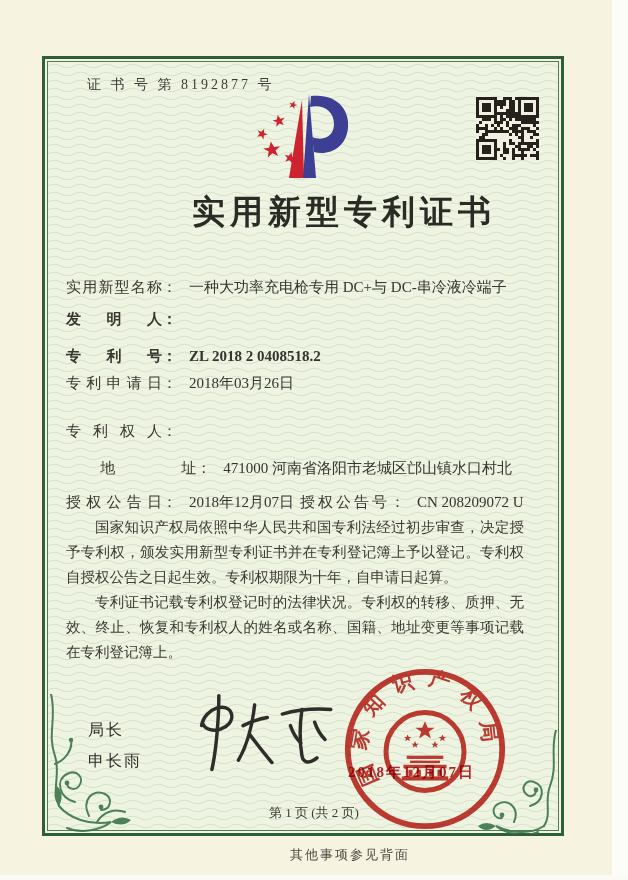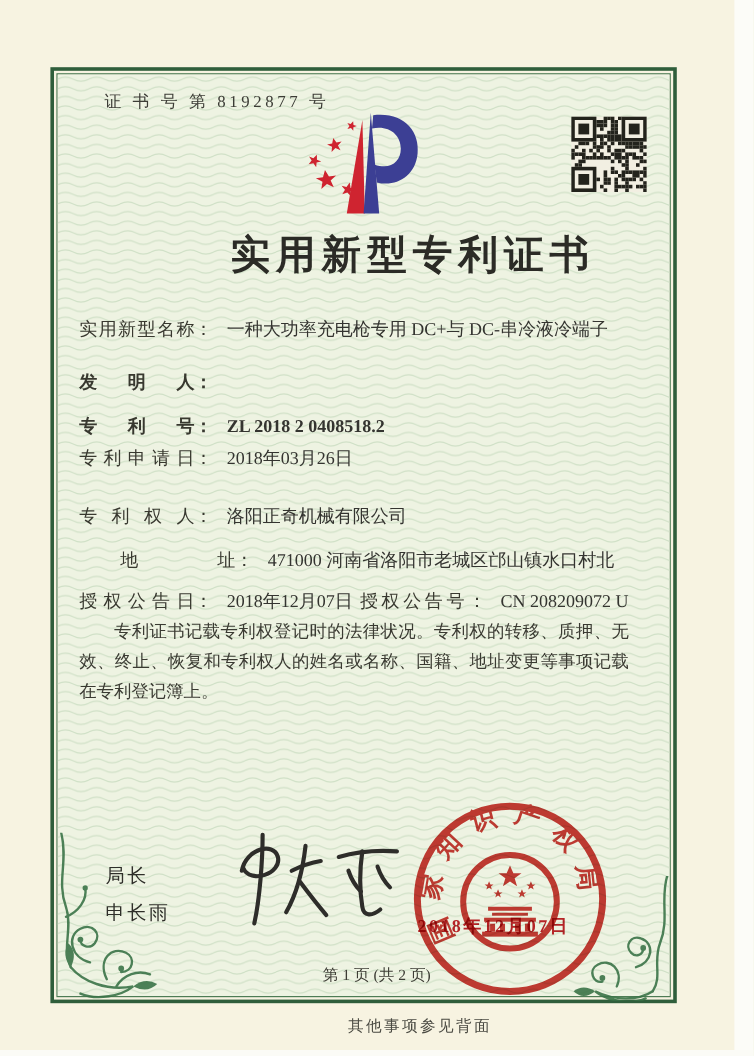--- a/index.html
+++ b/index.html
@@ -23,21 +23,21 @@
   .logo{position:absolute;left:252px;top:92px;}
   .qr{position:absolute;left:476px;top:97px;width:63px;height:63px;}
   .title{
     position:absolute;left:0;top:190px;width:100%;text-align:center;
     font-size:33px;font-weight:bold;letter-spacing:5px;color:#2b2b26;padding-left:30px;
   }
   .field-row{position:absolute;left:66px;width:480px;display:flex;font-size:15px;line-height:22px;}
   .field-label{display:inline-block;width:96px;text-align:justify;text-align-last:justify;color:#38382f;}
   .field-colon{display:inline-block;color:#38382f;}
   .field-value{margin-left:12px;white-space:nowrap;color:#343430;}
-  .row-0{top:264px;align-items:center;} .row-1{top:308px;font-weight:bold;} .row-2{top:345px;font-weight:bold;} .row-3{top:372px;}
+  .row-0{top:276px;align-items:center;} .row-1{top:308px;font-weight:bold;} .row-2{top:345px;font-weight:bold;} .row-3{top:372px;}
   .row-4{top:420px;} .row-5{top:457px;justify-content:center;} .row-6{top:491px;}
   .grant-pair{position:absolute;left:234px;top:0;display:flex;}
   .grant-pair .field-label{width:auto;letter-spacing:3px;}
   .body-text{
     position:absolute;left:66px;top:515px;width:458px;
     font-size:14.5px;line-height:1.72;text-align:justify;color:#3a3a32;
   }
   .body-text p{margin:0;text-indent:2em;}
   .officer-title{position:absolute;left:88px;top:720px;font-size:16px;letter-spacing:2px;color:#2f2f2a;}
   .officer-name{position:absolute;left:88px;top:751px;font-size:16px;letter-spacing:2px;color:#2f2f2a;}
@@ -274,39 +274,39 @@
     <span class="field-value">ZL 2018 2 0408518.2</span>
   </div>
   <div class="field-row row-3">
     <span class="field-label">专利申请日</span>
       <span class="field-colon">：</span>
     <span class="field-value">2018年03月26日</span>
   </div>
   <div class="field-row row-4">
     <span class="field-label">专利权人</span>
       <span class="field-colon">：</span>
-    <span class="field-value">洛阳正奇机械有限公司</span>
   </div>
   <div class="field-row row-5">
     <span class="field-label">地址</span>
       <span class="field-colon">：</span>
     <span class="field-value">471000 河南省洛阳市老城区邙山镇水口村北</span>
   </div>
   <div class="field-row row-6">
     <span class="field-label">授权公告日</span>
       <span class="field-colon">：</span>
     <span class="field-value">2018年12月07日</span>
     <span class="grant-pair">
       <span class="field-label">授权公告号</span>
         <span class="field-colon">：</span>
       <span class="field-value">CN 208209072 U</span>
     </span>
   </div>
 
   <div class="body-text">
+    <p>国家知识产权局依照中华人民共和国专利法经过初步审查，决定授予专利权，颁发实用新型专利证书并在专利登记簿上予以登记。专利权自授权公告之日起生效。专利权期限为十年，自申请日起算。</p>
     <p>专利证书记载专利权登记时的法律状况。专利权的转移、质押、无效、终止、恢复和专利权人的姓名或名称、国籍、地址变更等事项记载在专利登记簿上。</p>
   </div>
 
   <svg class="ornament ornament-left" width="105" height="140" viewBox="0 0 105 140" xmlns="http://www.w3.org/2000/svg">
     <g fill="none" stroke="#3b7448" stroke-width="2" stroke-linecap="round">
       <path d="M6,0 C12,24 2,40 10,62 C16,80 6,96 14,112"></path>
       <path d="M14,112 C24,124 44,132 66,128 C56,136 36,140 22,134"></path>
       <path d="M30,108 C14,104 10,86 22,80 C32,75 40,84 34,92 C30,97 22,95 22,89"></path>
       <path d="M44,122 C36,106 48,94 60,100 C68,104 66,116 56,116"></path>
       <path d="M10,70 C20,66 28,56 26,46"></path>

